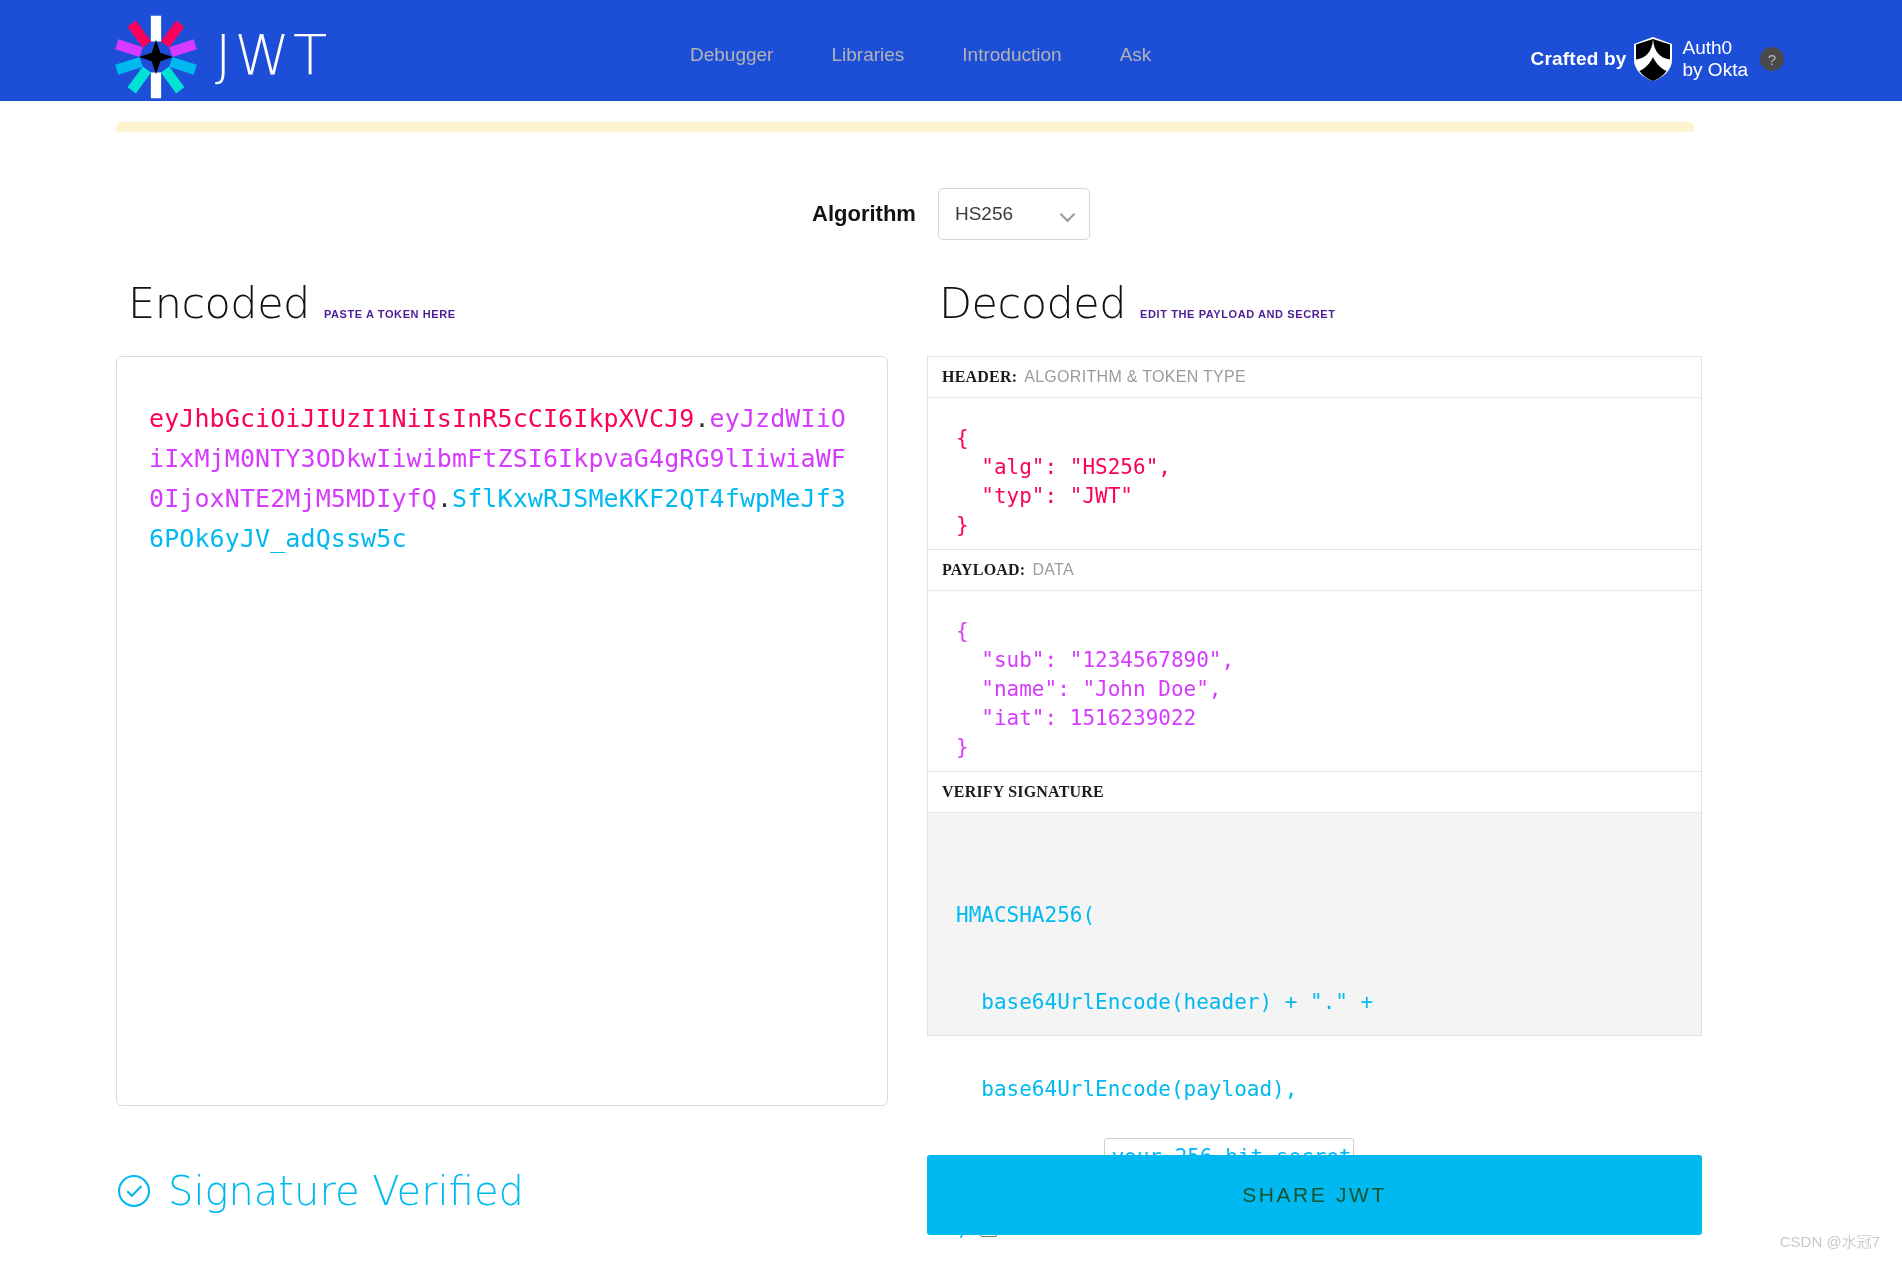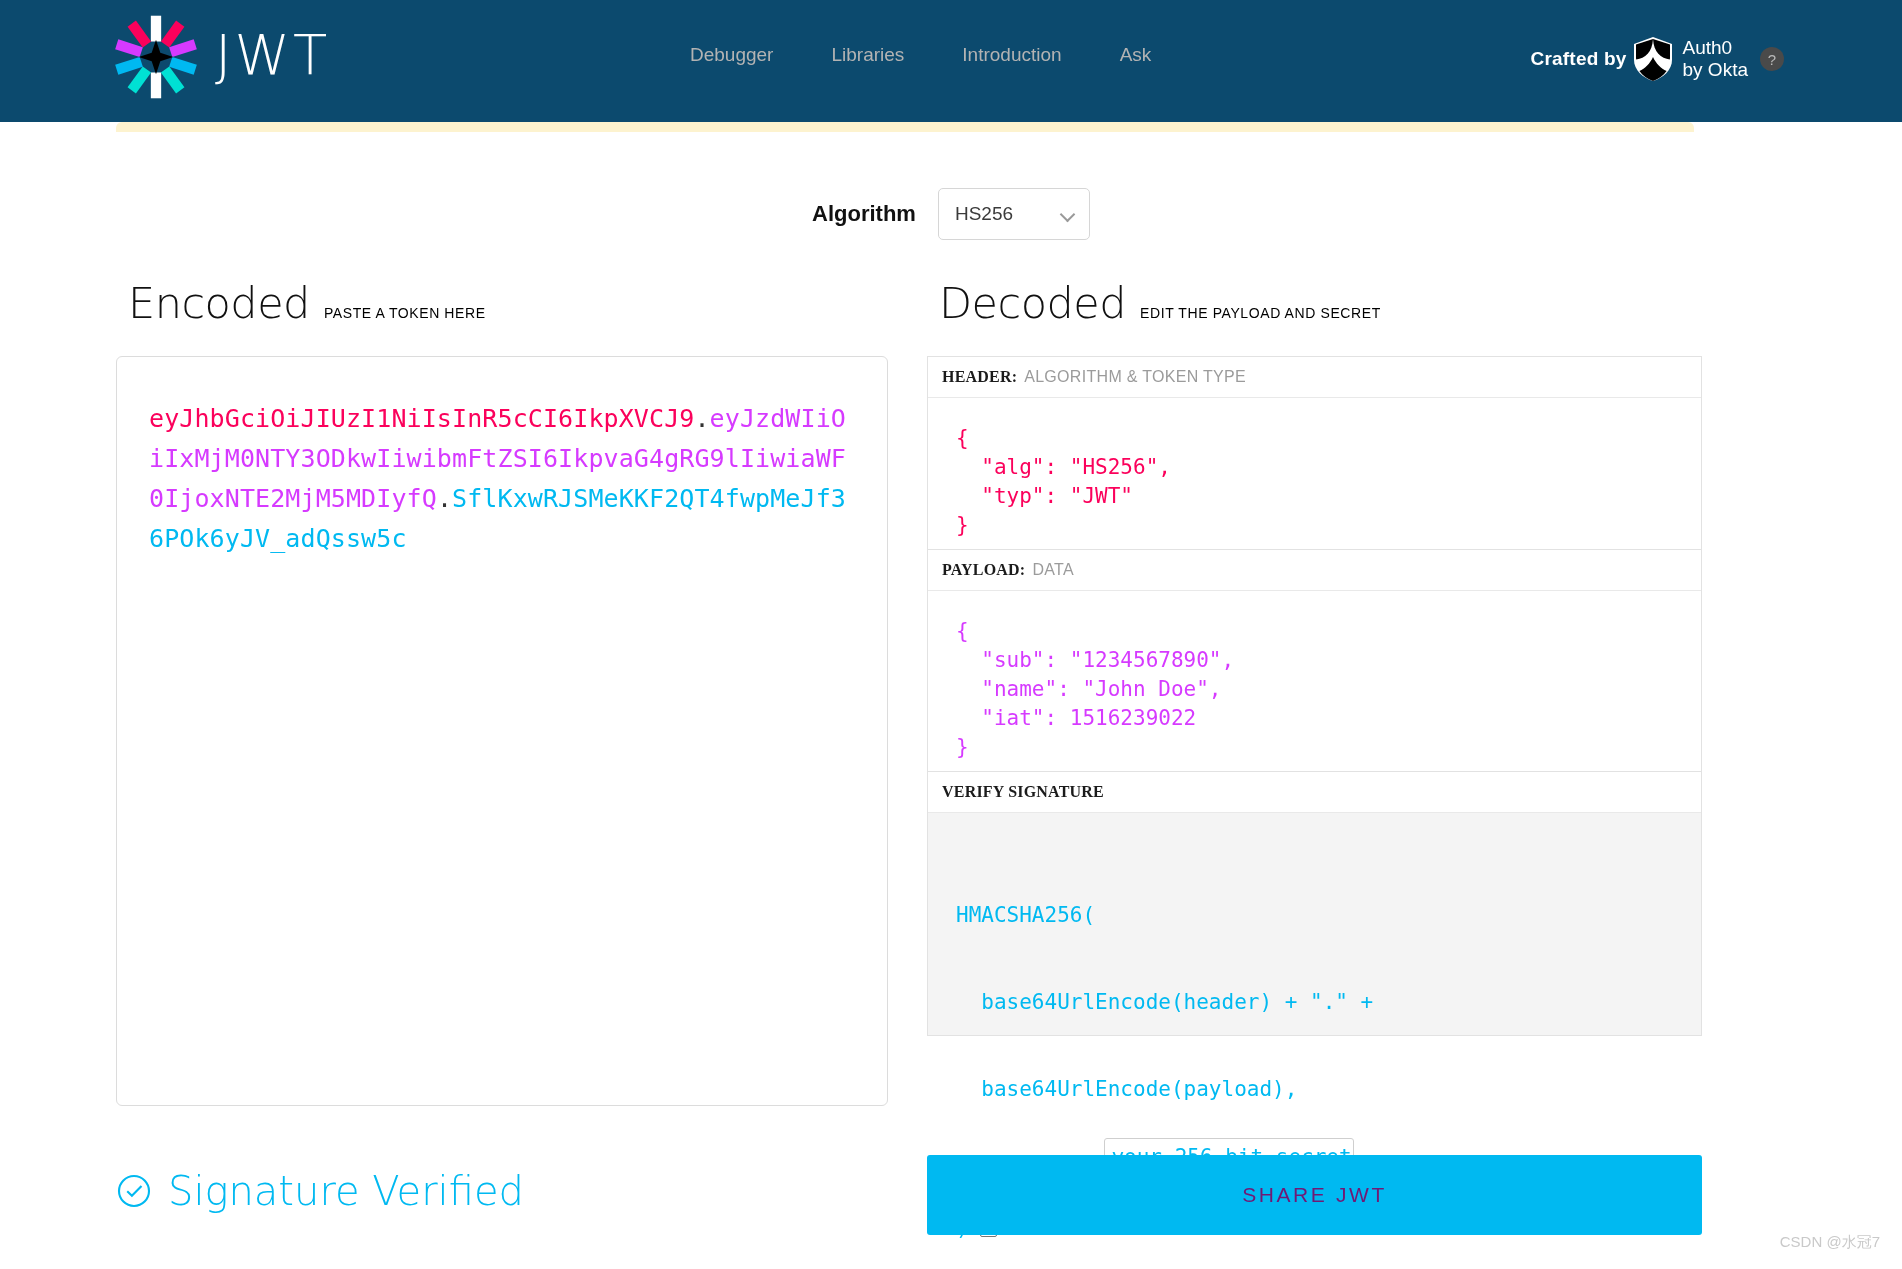--- a/index.html
+++ b/index.html
@@ -8,22 +8,22 @@
     width: 1902px; height: 1269px;
     background: #ffffff;
     font-family: "Liberation Sans", sans-serif;
     overflow: hidden;
   }
   .page { position: relative; width: 1902px; height: 1269px; background:#fff; }
 
   
   .topbar {
     position: absolute; top: 0; left: 0;
-    width: 1902px; height: 122px;
-    background: #0c4a6e;
+    width: 1902px; height: 101px;
+    background: #1d4ed8;
     display: flex; align-items: center;
   }
   .brand { position: absolute; left: 113px; top: 14px; display: flex; align-items: center; }
   .logo-mark { width: 86px; height: 86px; position: relative; }
   .logo-mark svg { display:block; }
   .logo-text {
     margin-left: 16px;
     color: #ffffff;
     font-size: 56px;
     letter-spacing: 3px;
@@ -92,22 +92,23 @@
   .col-left  { position: absolute; left: 116px; top: 278px; width: 772px; }
   .col-right { position: absolute; left: 927px; top: 278px; width: 775px; }
 
   .sec-head { display: flex; align-items: baseline; gap: 14px; height: 56px; margin-left: 12px; }
   .sec-title {
     font-size: 43px; font-weight: 300; color: #111;
     font-family: "DejaVu Sans", sans-serif;
     letter-spacing: -0.5px;
   }
   .sec-sub {
-    font-size: 14px; color: #000000; letter-spacing: .6px;
-    font-family: "Liberation Sans", sans-serif;
+    font-size: 11px; color: #4c1d95; letter-spacing: .6px;
+    font-family: "Liberation Sans", sans-serif;
+    font-weight: bold;
   }
 
   
   .token-box {
     margin-top: 22px;
     width: 772px; height: 750px;
     border: 1px solid #dcdcdc; border-radius: 6px;
     background: #fff;
     padding: 42px 32px 32px 32px;
     overflow: hidden;
@@ -189,21 +190,21 @@
     display: flex; align-items: center; gap: 16px;
   }
   .verified-text {
     color: #00b9f1; font-size: 40px; font-weight: 300;
     font-family: "DejaVu Sans", sans-serif;
   }
   .share-btn {
     position: absolute; left: 927px; top: 1155px;
     width: 775px; height: 80px;
     background: #00b9f1; border: none; border-radius: 3px;
-    color: #701a75; font-size: 21px; letter-spacing: 2.6px;
+    color: #14532d; font-size: 21px; letter-spacing: 2.6px;
     font-family: "Liberation Sans", sans-serif;
     display: flex; align-items: center; justify-content: center;
     cursor: pointer;
   }
   .watermark {
     position: absolute; right: 22px; bottom: 17px;
     color: #c9c9c9; font-size: 15px;
     font-family: "Liberation Sans", sans-serif;
   }
 </style>

